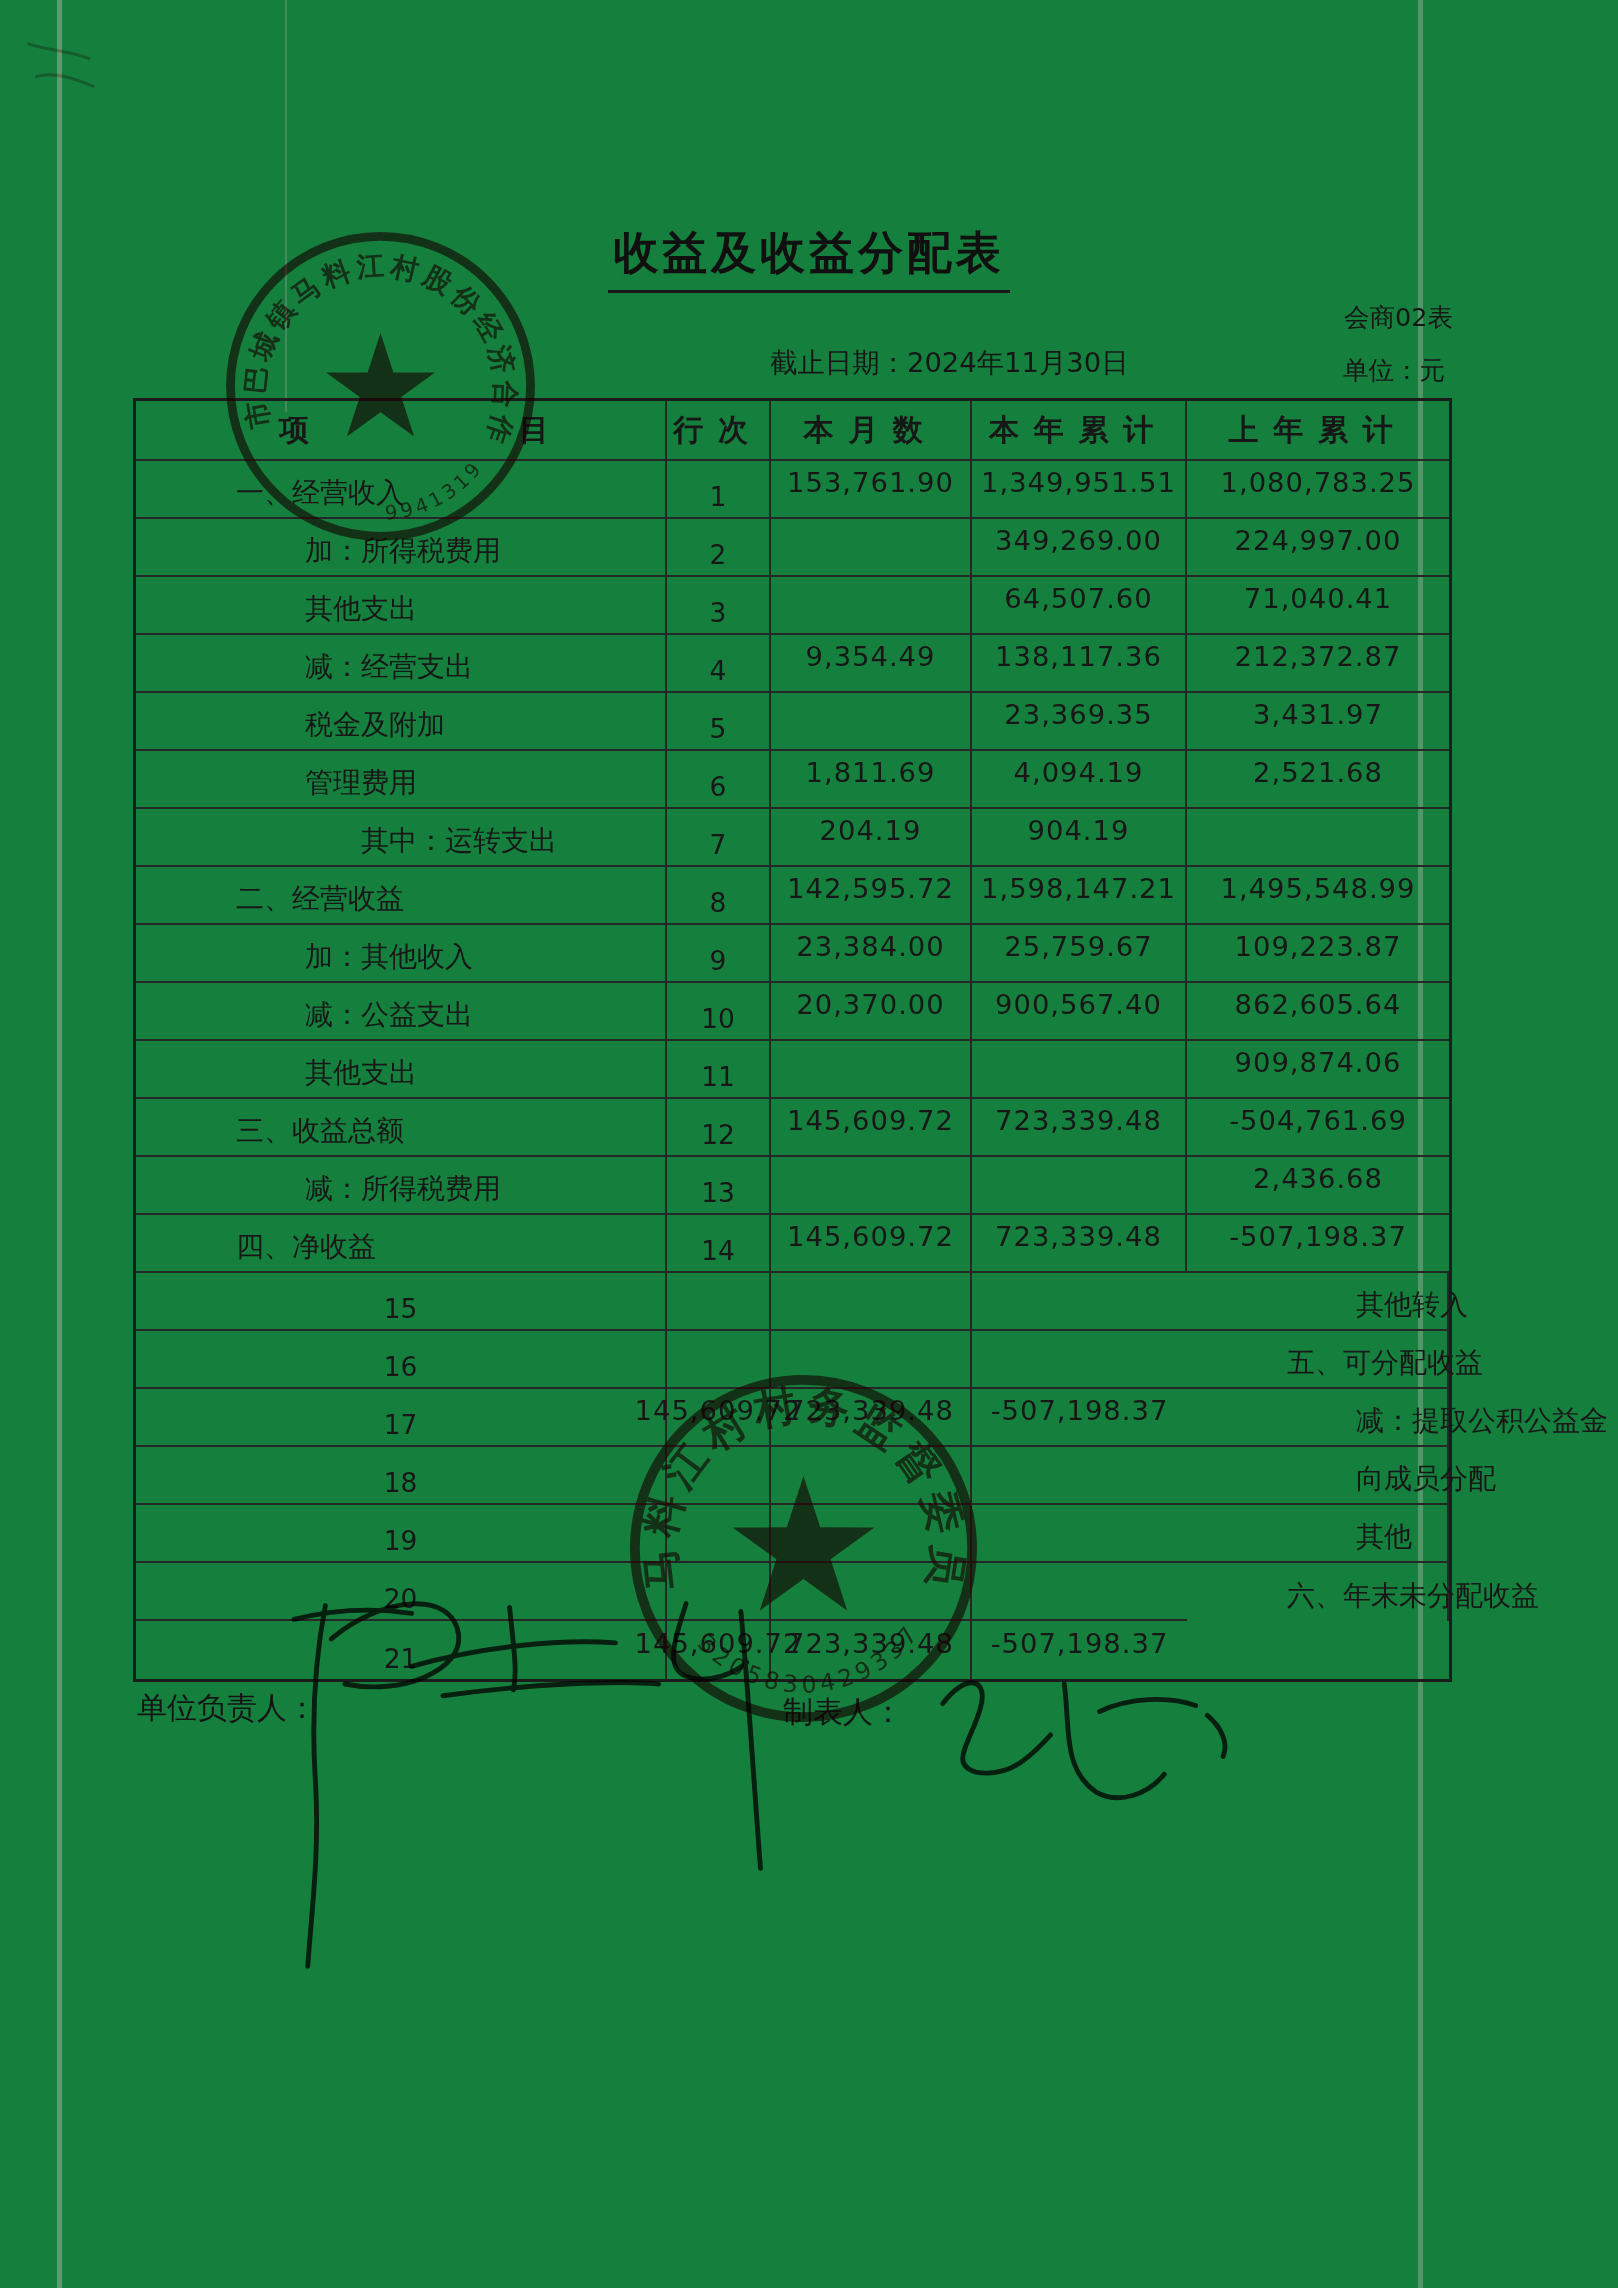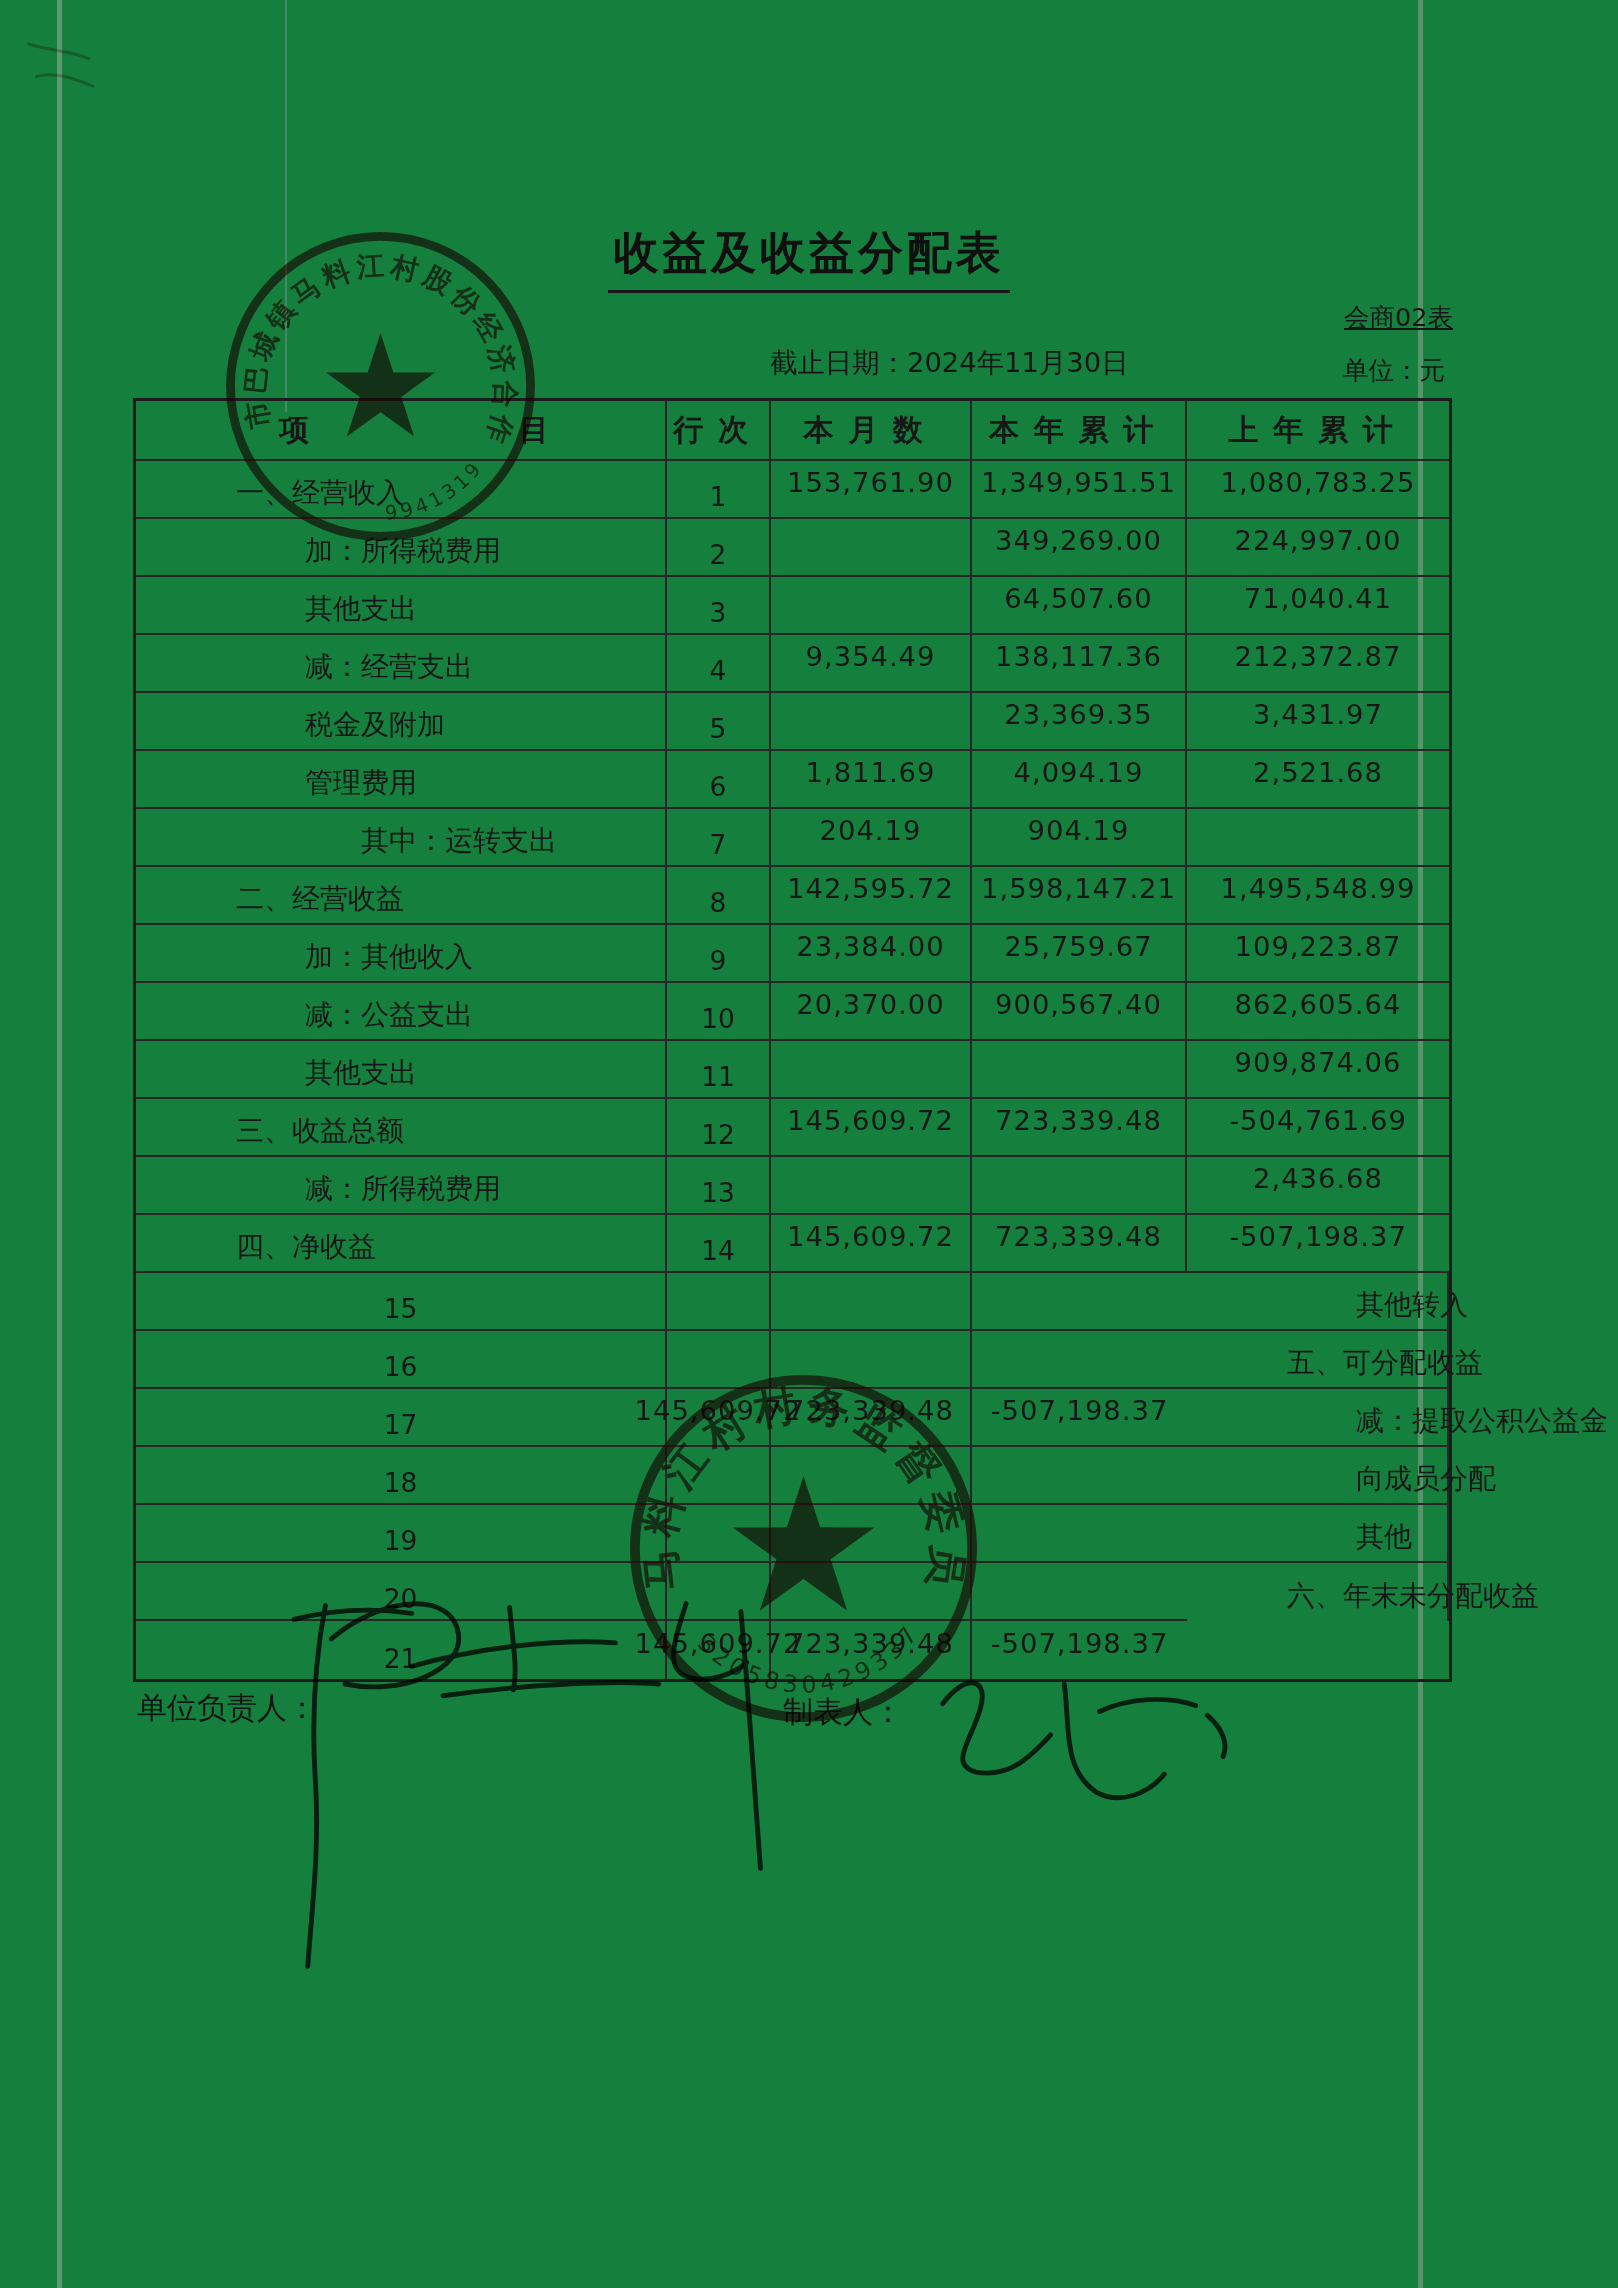--- a/index.html
+++ b/index.html
@@ -16,21 +16,21 @@
   .streak{position:absolute;top:0;bottom:0;width:4.9px;pointer-events:none;}
   .streak.s1{left:57px;background:#f2c8cf;opacity:.35;}
   .streak.s2{left:285px;height:412px;bottom:auto;width:2px;background:#9aa0a6;opacity:.35;}
   .streak.s3{left:1418px;background:#f4d4d8;opacity:.28;}
 
   .title-wrap{position:absolute;left:0;top:223px;width:100%;text-align:center;}
   .title{
     display:inline-block;font-size:45px;font-weight:bold;letter-spacing:3.9px;
     border-bottom:3.9px solid #181818;padding:0 5.9px 6.9px 5.9px;color:#101010;
   }
-  .form-code{position:absolute;right:165px;top:300px;font-size:25.5px;text-decoration:underline;}
+  .form-code{position:absolute;right:165px;top:300px;font-size:25.5px;}
   .date-line{position:absolute;left:770px;top:345px;font-size:27.4px;}
   .unit-line{position:absolute;right:173px;top:353px;font-size:25.5px;}
 
   .table{
     position:absolute;left:133px;top:398px;
     display:grid;
     grid-template-columns:531px 104px 201px 215px 262px;
     grid-template-rows:60px repeat(21,58px);
     border:3.9px solid #1c1c1c;
     background:transparent;

